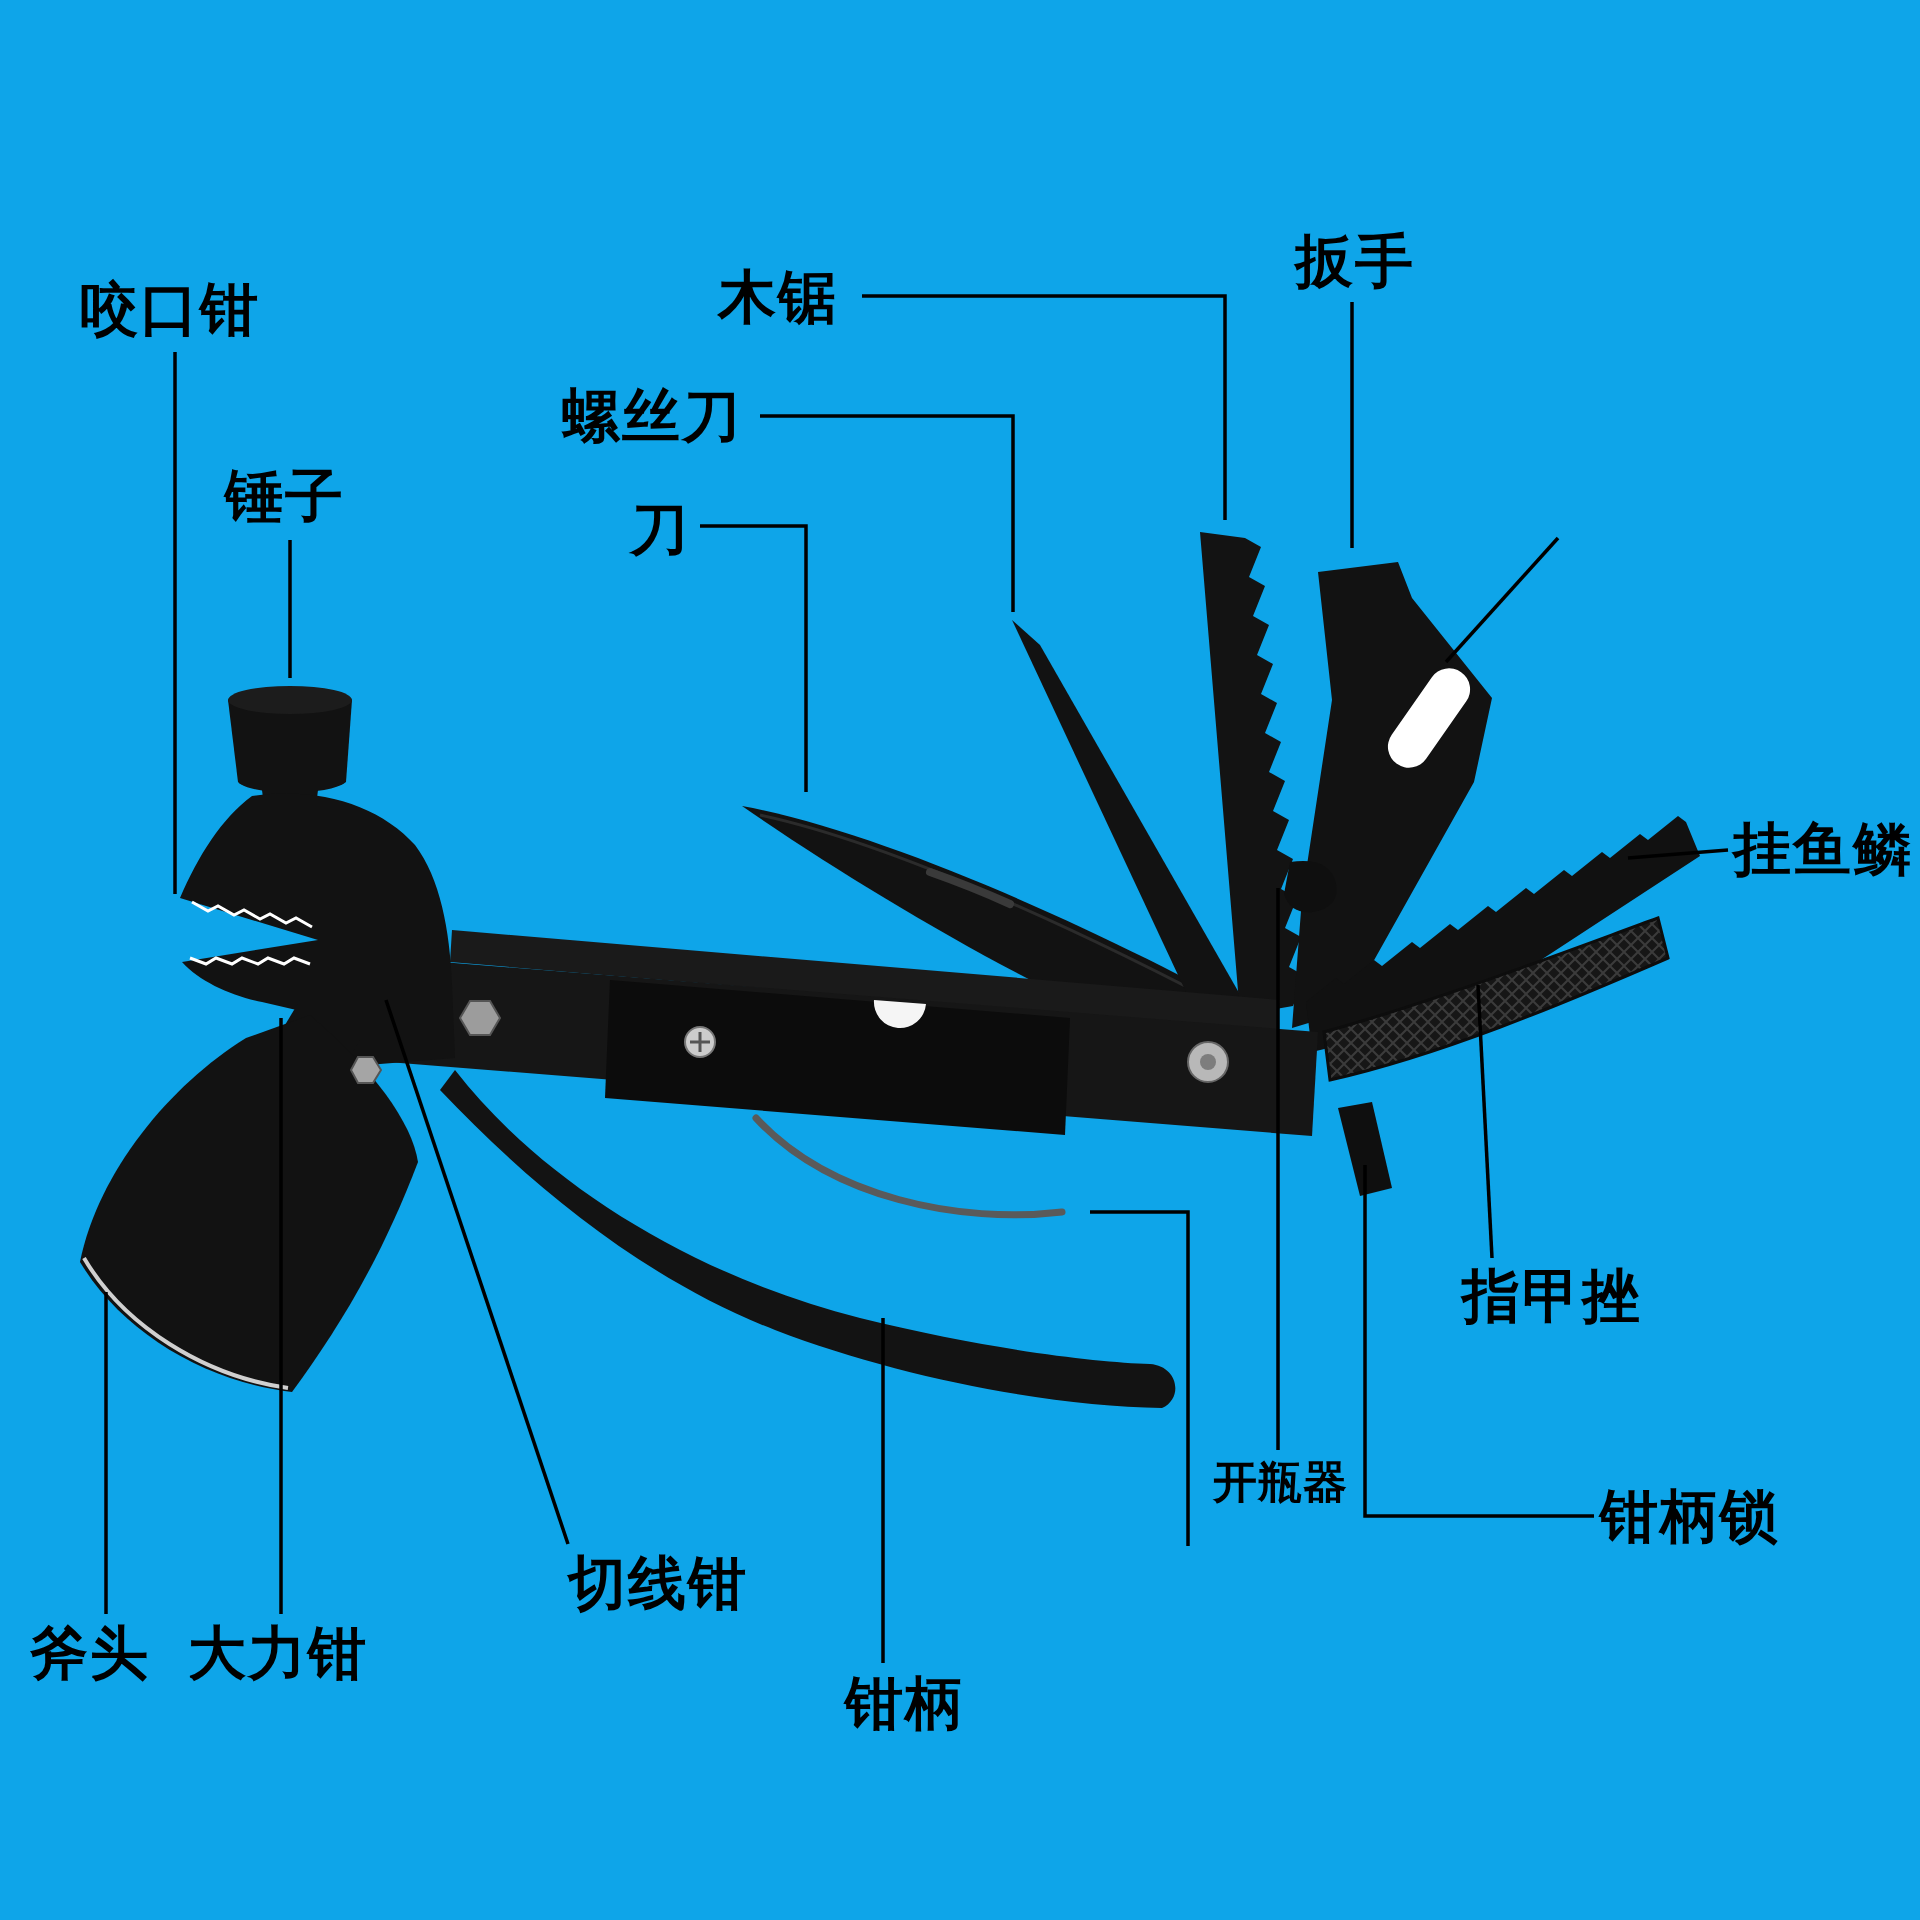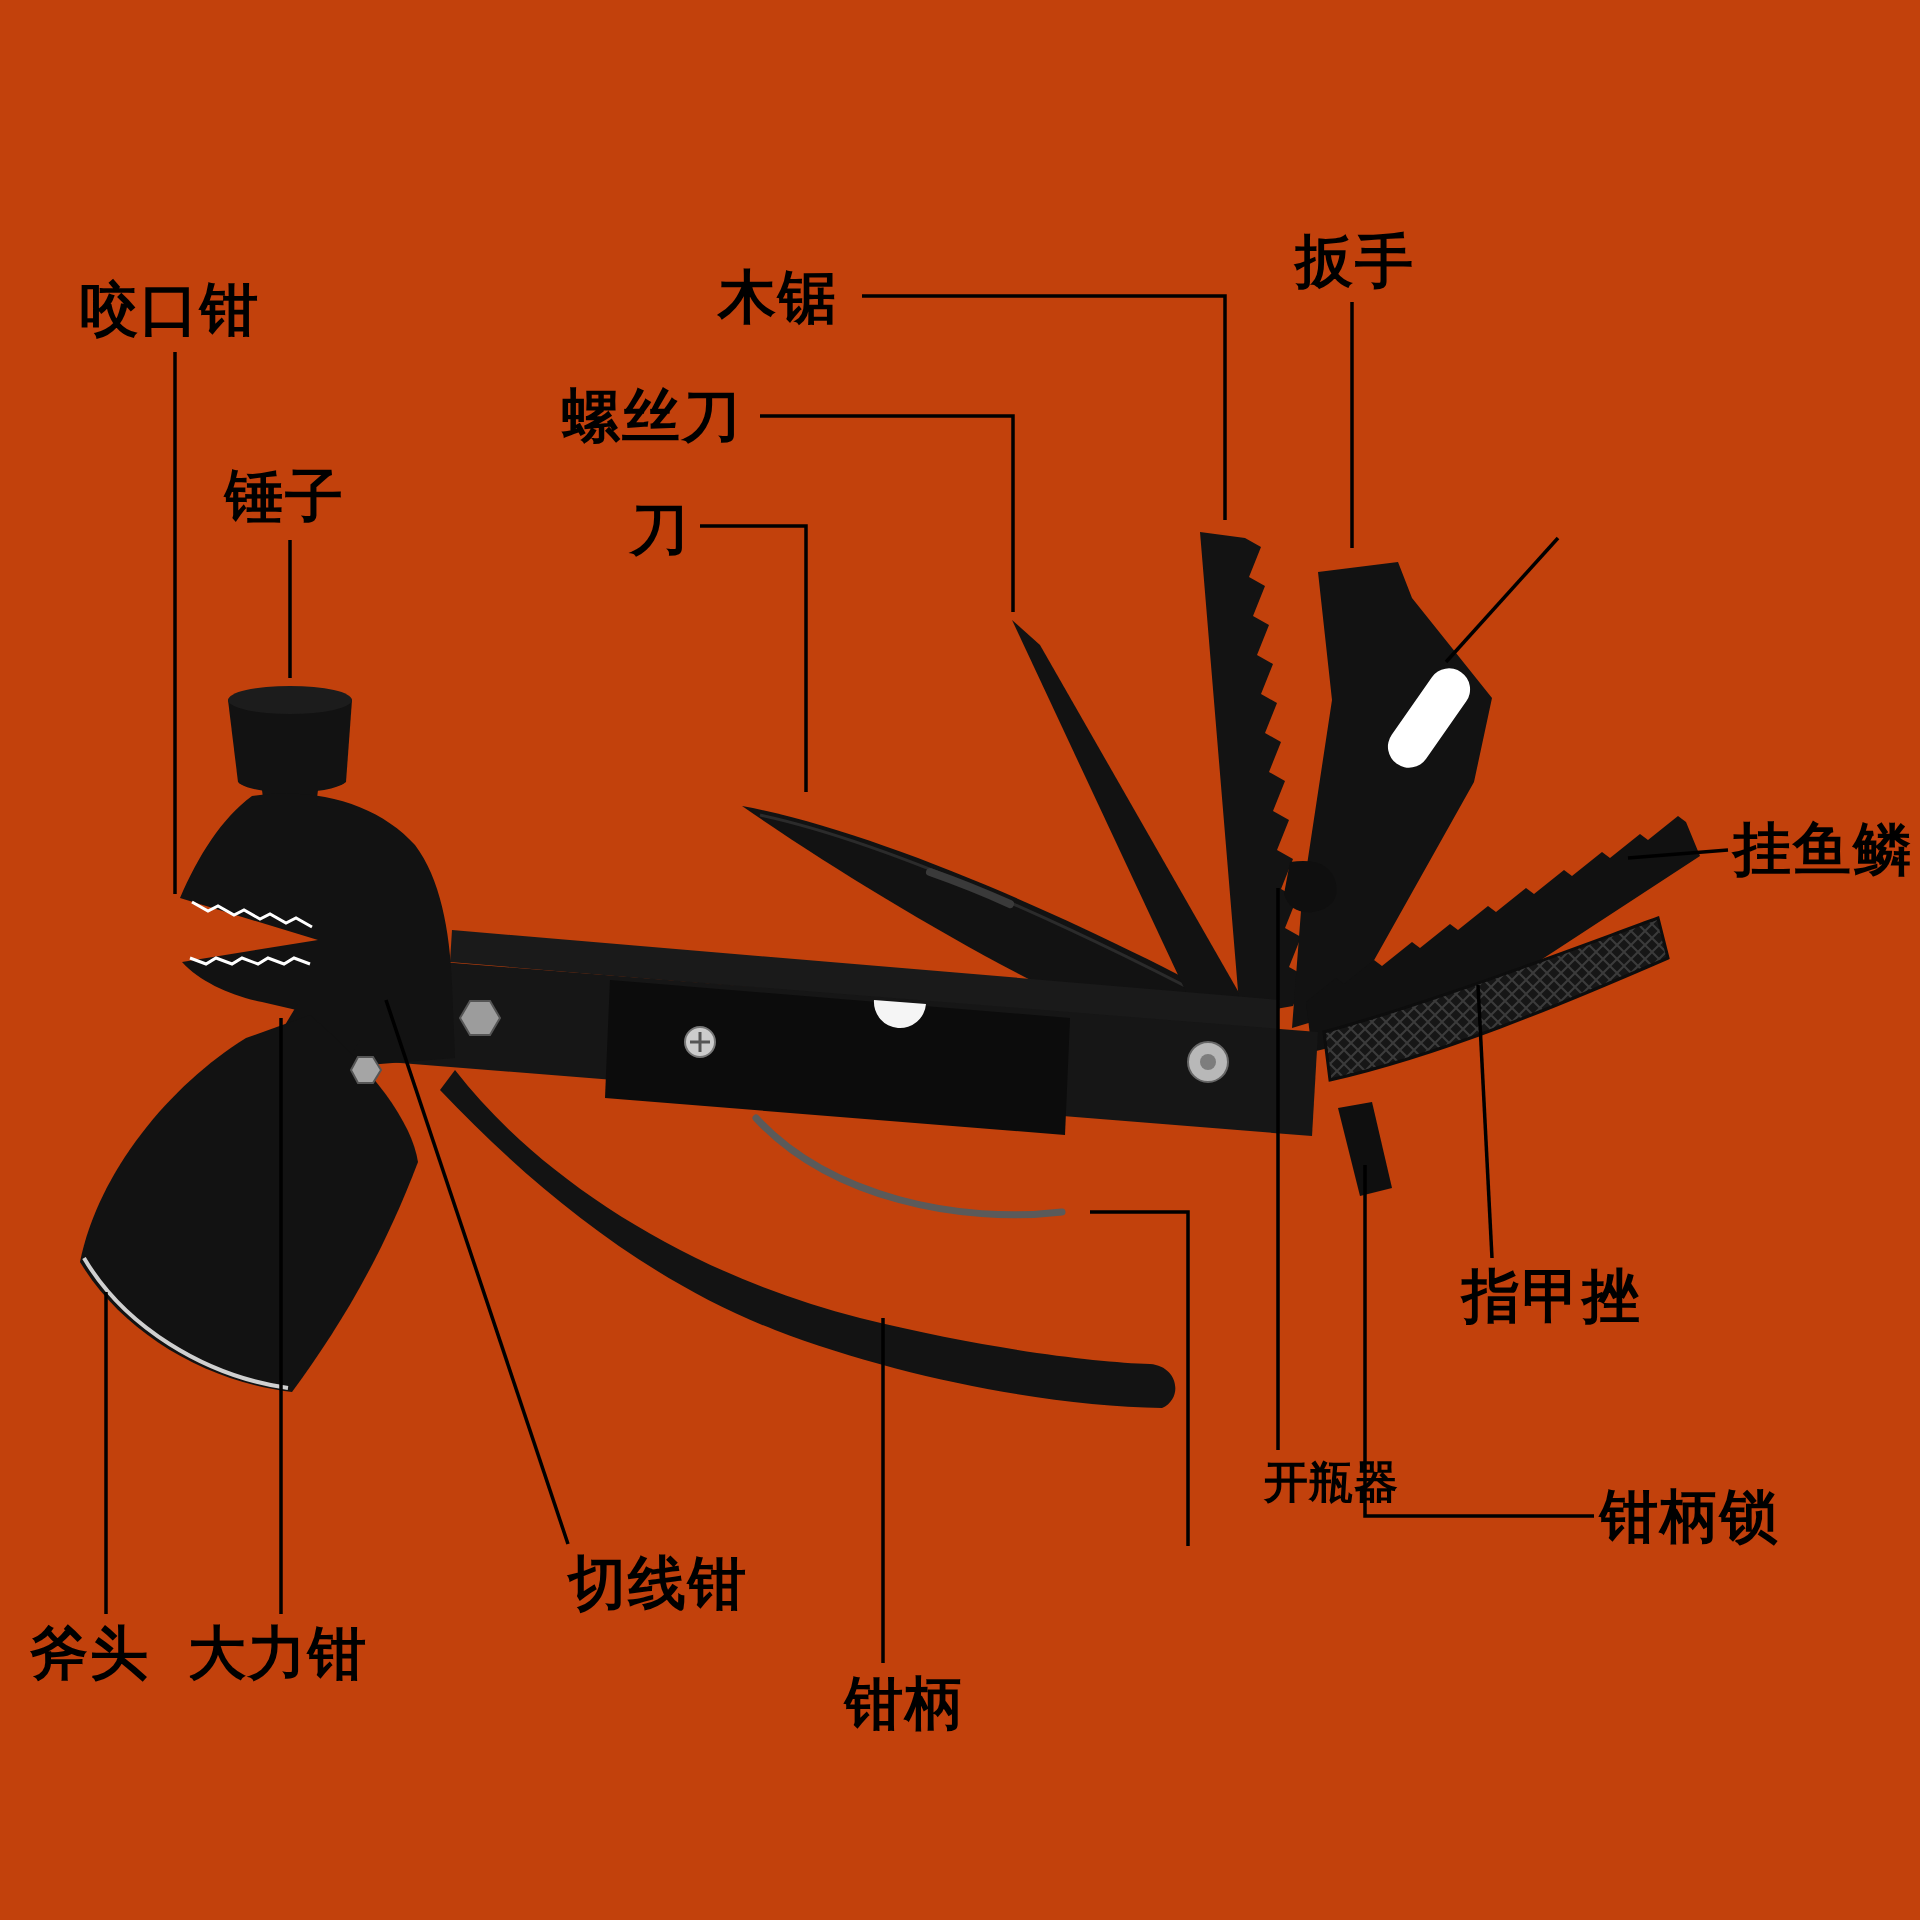--- a/index.html
+++ b/index.html
@@ -1,19 +1,19 @@
 <!DOCTYPE html>
 <html><head>
 <meta charset="utf-8">
 <style>
   html,body{margin:0;padding:0;background:#ffffff;}
   .canvas{
     position:relative;
     width:1920px;height:1920px;
-    background:#c2410c;
+    background:#0ea5e9;
     overflow:hidden;
     font-family:"DejaVu Sans",sans-serif;
   }
   .art{position:absolute;left:0;top:0;width:1920px;height:1920px;}
   .label{
     position:absolute;
     font-family:"DejaVu Sans",sans-serif;
     font-weight:700;
     font-size:58px;
     color:#000000;
@@ -114,20 +114,20 @@
   </svg>
 
   <div class="label" style="left:80px;top:278px">咬口钳</div>
   <div class="label" style="left:225px;top:465px">锤子</div>
   <div class="label" style="left:718px;top:266px">木锯</div>
   <div class="label" style="left:562px;top:385px">螺丝刀</div>
   <div class="label" style="left:630px;top:498px">刀</div>
   <div class="label" style="left:1295px;top:230px">扳手</div>
   <div class="label" style="left:1733px;top:818px">挂鱼鳞</div>
   <div class="label" style="left:1462px;top:1265px">指甲挫</div>
-  <div class="label small" style="left:1264px;top:1458px">开瓶器</div>
+  <div class="label small" style="left:1213px;top:1458px">开瓶器</div>
   <div class="label" style="left:1600px;top:1485px">钳柄锁</div>
   <div class="label" style="left:845px;top:1672px">钳柄</div>
   <div class="label" style="left:568px;top:1552px">切线钳</div>
   <div class="label" style="left:188px;top:1622px">大力钳</div>
   <div class="label" style="left:30px;top:1622px">斧头</div>
 
 </div>
 
 </body></html>

